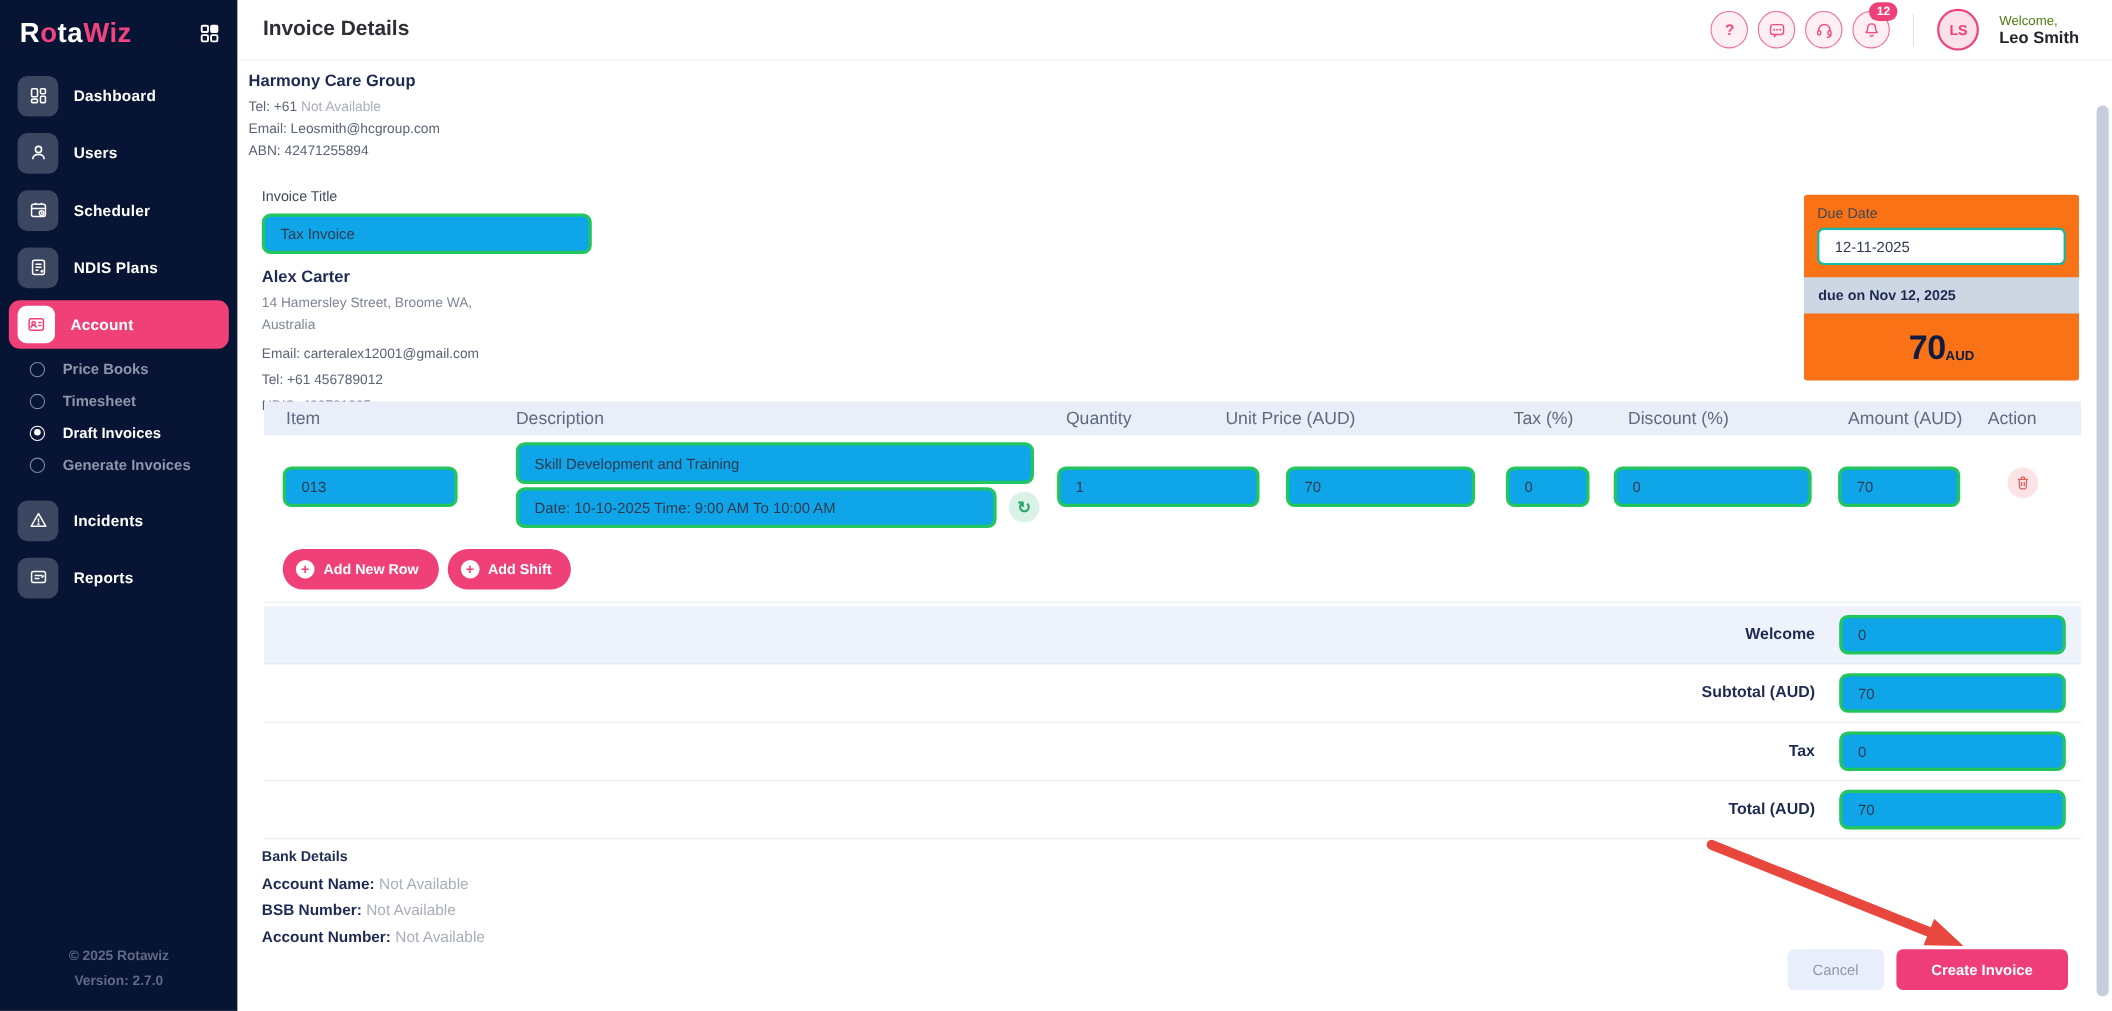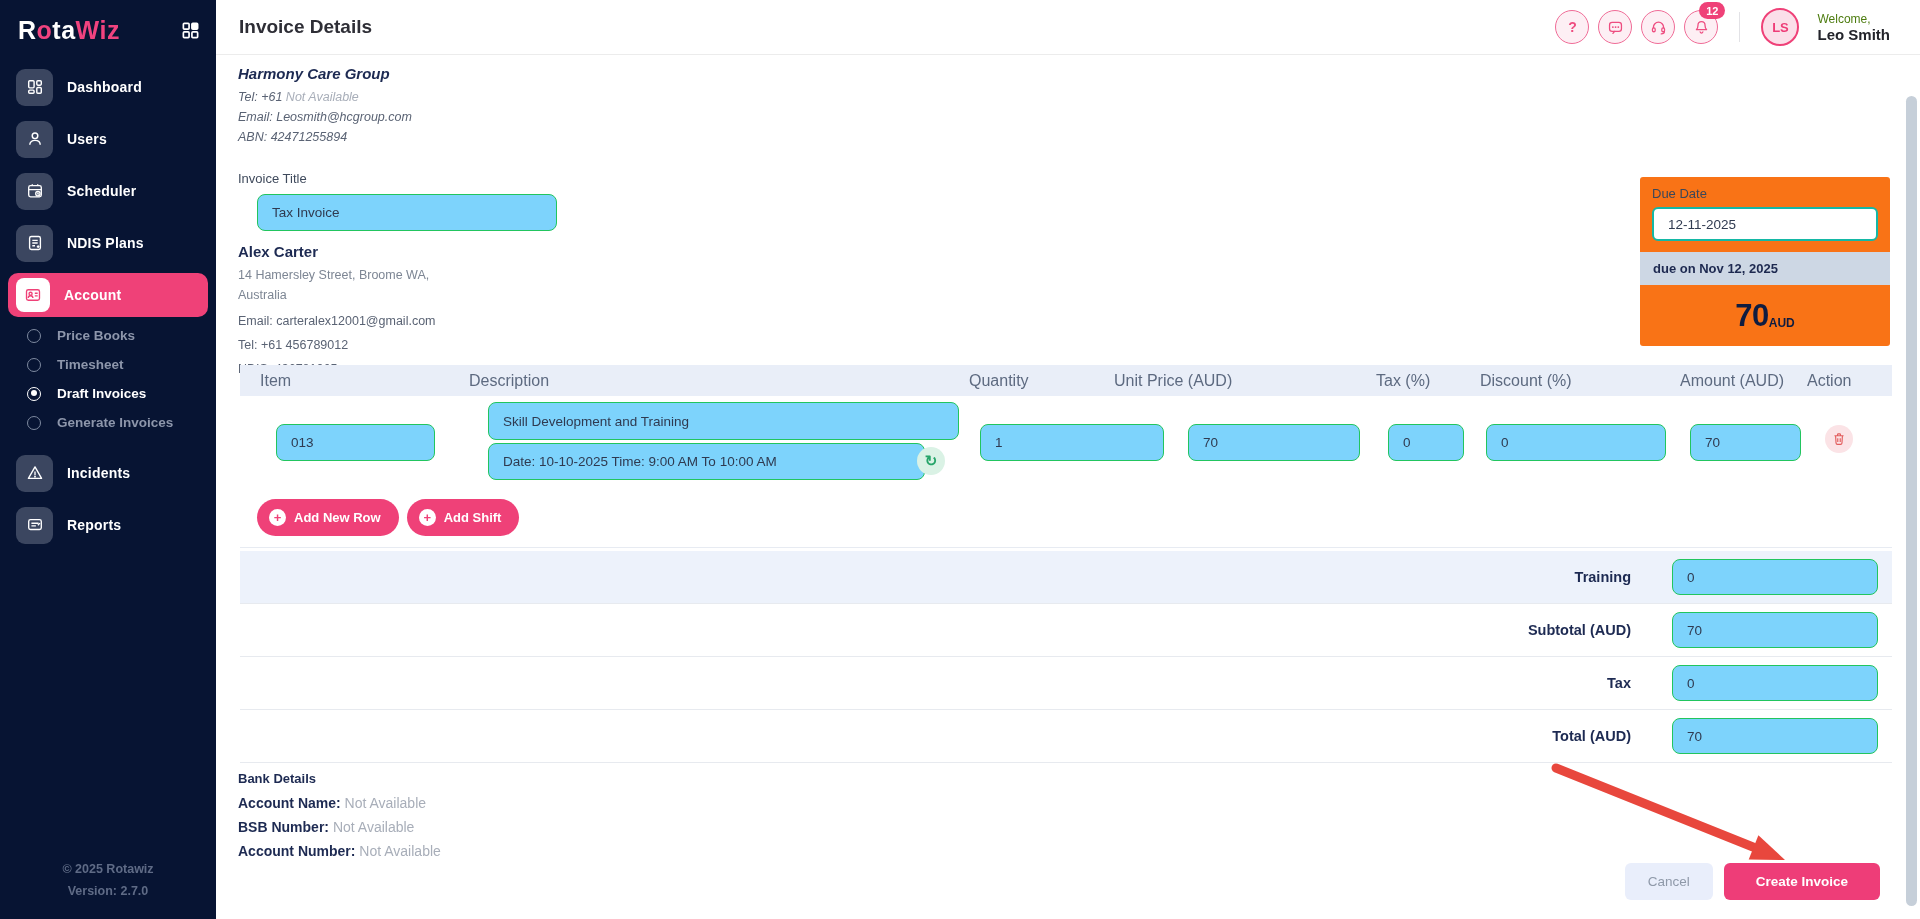--- a/index.html
+++ b/index.html
@@ -35,23 +35,23 @@
   .avatar { width:38px; height:38px; border-radius:50%; border:2px solid #ef4178; background:#fbdfe9; color:#ee3d78; font-weight:700; font-size:13px; display:flex; align-items:center; justify-content:center; }
   .user-col { margin-left:9px; }
   .welcome { font-size:12px; color:#4d7c0f; }
   .username { font-size:15px; color:#23242b; font-weight:700; }
 
   
   .main { position:absolute; left:216px; top:55px; width:1704px; height:864px; background:#fff; }
   .block-name { font-size:15px; font-weight:700; color:#1d2a52; margin-bottom:5px; }
   .info-line { font-size:12.5px; color:#5a6374; line-height:1.6; }
   .muted { color:#a8aeb9; }
-  .text-input { display:block; border:1px solid #22c55e; border-radius:8px; background:#7dd3fc; font-family:"Liberation Sans", sans-serif; font-size:13.5px; color:#2f3a50; padding:0 14px; outline:none;margin-left:19px; }
-
-  .provider-block { position:absolute; left:22px; top:10px;font-style:italic; }
+  .text-input { display:block; border:3px solid #22c55e; border-radius:8px; background:#0ea5e9; font-family:"Liberation Sans", sans-serif; font-size:13.5px; color:#2f3a50; padding:0 14px; outline:none; }
+
+  .provider-block { position:absolute; left:10px; top:10px; }
   .field-label { font-size:13px; color:#3f4a5c; }
   .invoice-title-block { position:absolute; left:22px; top:116px; }
   .invoice-title-block .text-input { margin-top:8px; width:300px; height:37px; }
   .client-block { position:absolute; left:22px; top:188px; width:230px; }
 
   
   .due-card { position:absolute; left:1424px; top:122px; width:250px; height:169px; background:#f97316; border-radius:3px; overflow:hidden; }
   .due-label { font-size:13px; color:#3c4759; margin:9px 12px 6px; }
   .due-input { margin:0 12px; width:226px; height:34px; background:#fff; border-radius:6px; border:2px solid #14b8a6; }
   .due-bar { margin-top:11px; height:33px; background:#cdd7e4; font-size:13px; font-weight:700; color:#1d2950; line-height:33px; padding-left:13px; }
@@ -320,21 +320,21 @@
         <button class="pink-btn">
           <span class="plus-disc">+</span>
           <span>Add Shift</span>
         </button>
       </div>
     </div>
   </div>
 
   <div class="totals">
     <div class="total-row shaded">
-      <span class="total-label">Training</span>
+      <span class="total-label">Welcome</span>
       <input class="text-input total-input" value="0" style="">
     </div>
     <div class="total-row">
       <span class="total-label">Subtotal (AUD)</span>
       <input class="text-input total-input" value="70" style="">
     </div>
     <div class="total-row">
       <span class="total-label">Tax</span>
       <input class="text-input total-input" value="0" style="">
     </div>

